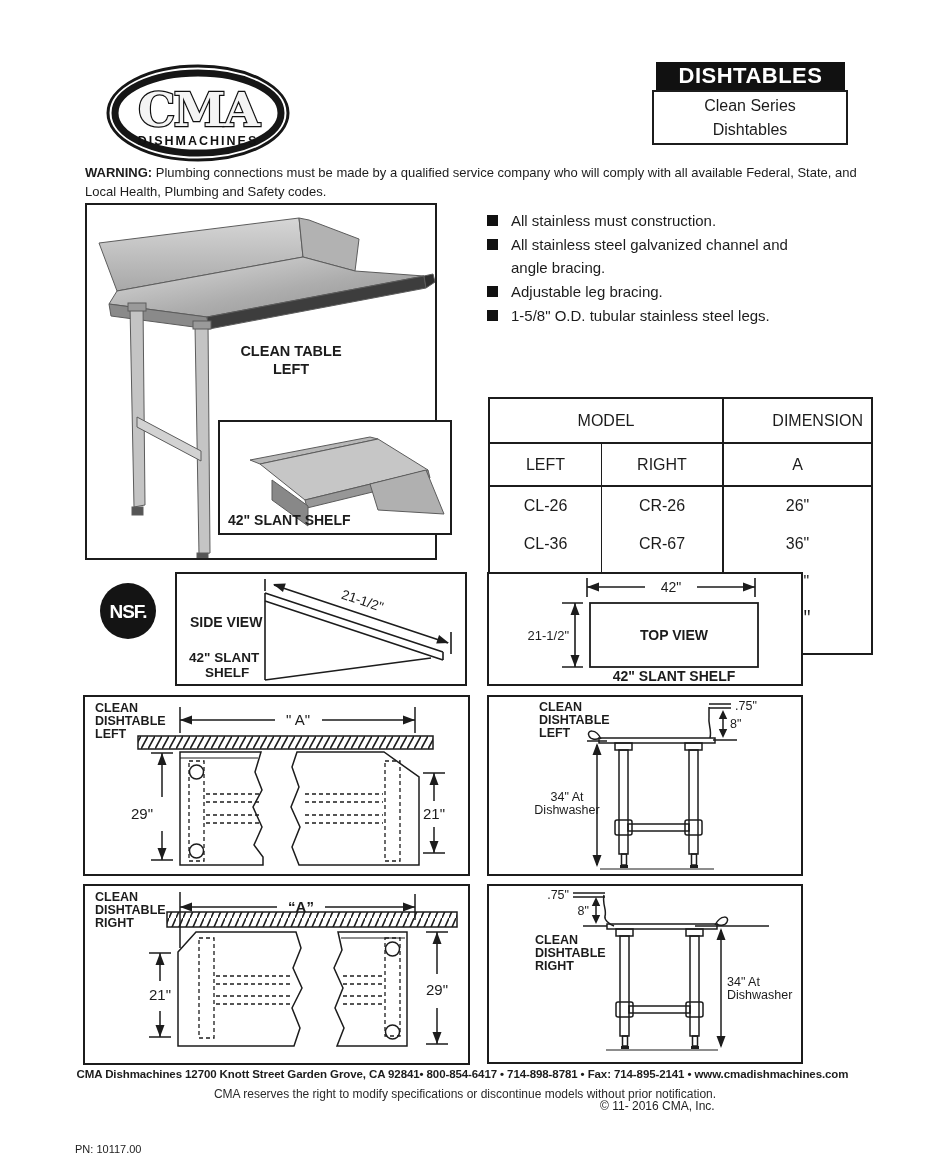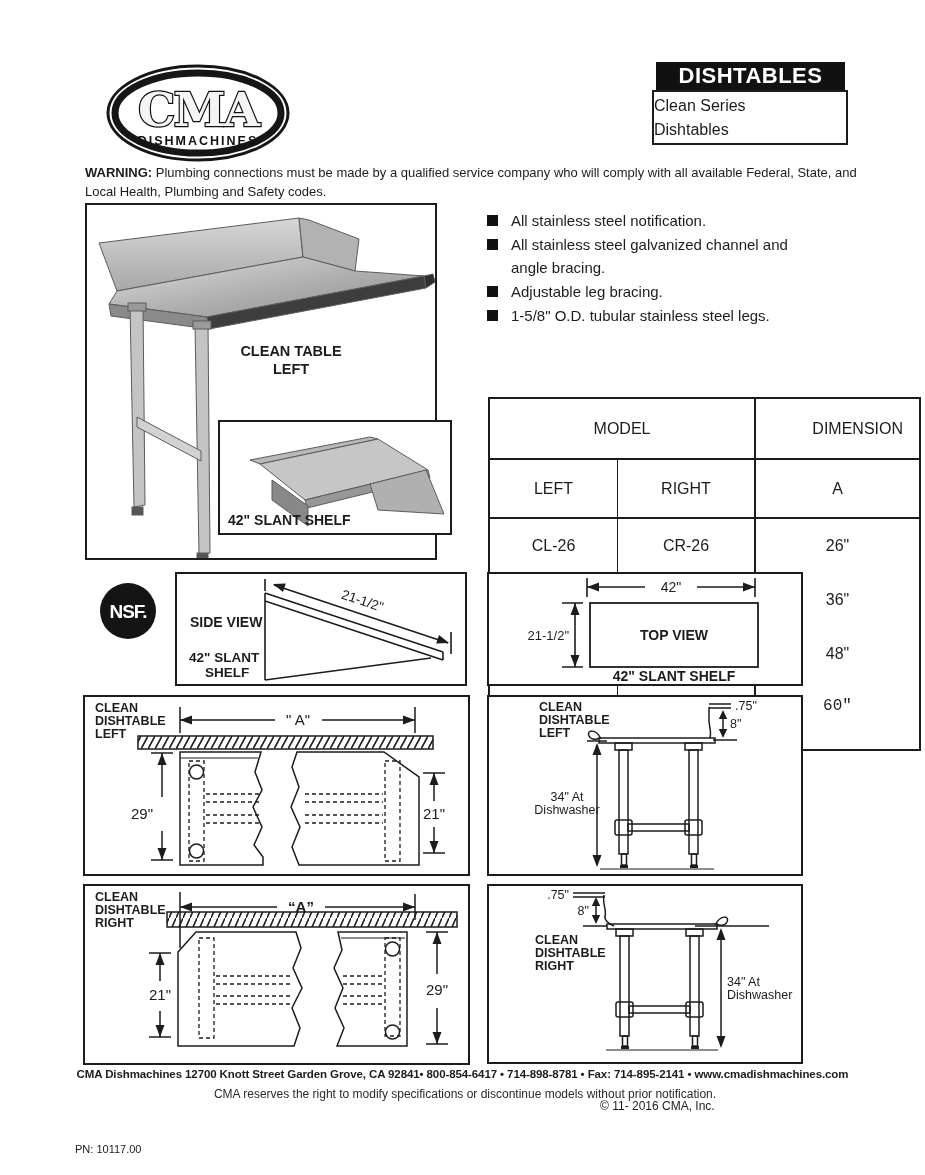--- a/index.html
+++ b/index.html
@@ -9,36 +9,36 @@
   .abs{position:absolute;}
   .panel{position:absolute;border:2px solid var(--ink);background:#fff;box-sizing:border-box;}
   svg{display:block;}
   svg text{font-family:"Liberation Sans",sans-serif;fill:var(--ink);}
   .sb{font-weight:bold;}
 
   
   .banner-bar{position:absolute;left:656px;top:62px;width:189px;height:28px;background:#111;
     color:#fff;font-weight:bold;font-size:22px;letter-spacing:.5px;text-align:center;line-height:28px;}
   .banner-box{position:absolute;left:652px;top:90px;width:196px;height:55px;border:2px solid var(--ink);
-    box-sizing:border-box;text-align:left;font-size:16px;line-height:24px;padding-top:2px;}
+    box-sizing:border-box;text-align:center;font-size:16px;line-height:24px;padding-top:2px;}
 
   
   .warning{position:absolute;left:85px;top:164px;width:798px;font-size:13px;line-height:1.45;margin:0;}
   .warning b{font-weight:bold;}
 
   
   .features{position:absolute;left:487px;top:200px;width:330px;}
   .features h3{margin:0;font-size:16px;font-weight:bold;}
   .feat-item{display:flex;gap:13px;margin-top:9px;font-size:15px;line-height:23px;width:318px;}
   .feat-item + .feat-item{margin-top:1px;}
   .sq{flex:0 0 11px;width:11px;height:11px;background:#111;margin-top:6px;}
 
   
   .spec{position:absolute;left:488px;top:397px;border-collapse:collapse;table-layout:fixed;}
-  .spec th,.spec td{font-weight:normal;font-size:16px;text-align:center;padding:16px;}
+  .spec th,.spec td{font-weight:normal;font-size:16px;text-align:center;padding:8px;}
   .spec{border:2px solid var(--ink);}
   .spec .h1 th{height:27px;border-bottom:2px solid var(--ink);}
   .spec .h2 th{height:25px;border-bottom:2px solid var(--ink);}
   .spec th.model{border-right:2px solid var(--ink);}
   .spec th.dimh{width:131px;text-align:right;}
   .spec th.lft{width:95px;border-right:1.5px solid var(--ink);}
   .spec th.rgt{width:104px;border-right:2px solid var(--ink);}
   .spec td{height:22px;}
   .spec td.c1{border-right:1.5px solid var(--ink);}
   .spec td.c2{border-right:2px solid var(--ink);margin-top:39px;}
@@ -114,21 +114,21 @@
         <polygon points="52,58 88,84 88,104 52,78" fill="#888"></polygon>
         <polygon points="150,62 206,48 224,92 158,88" fill="#b0b0b0"></polygon>
       </g>
       <text x="8" y="103" class="sb" style="font-size:14px">42" SLANT SHELF</text>
     </svg>
   </div>
 
   <div class="features">
     <div class="feat-item">
       <span class="sq"></span>
-      <span>All stainless steel notification.</span>
+      <span>All stainless must construction.</span>
       </div>
     <div class="feat-item">
       <span class="sq"></span>
       <span>All stainless steel galvanized channel and angle bracing.</span>
       </div>
     <div class="feat-item">
       <span class="sq"></span>
       <span>Adjustable leg bracing.</span>
       </div>
     <div class="feat-item">

